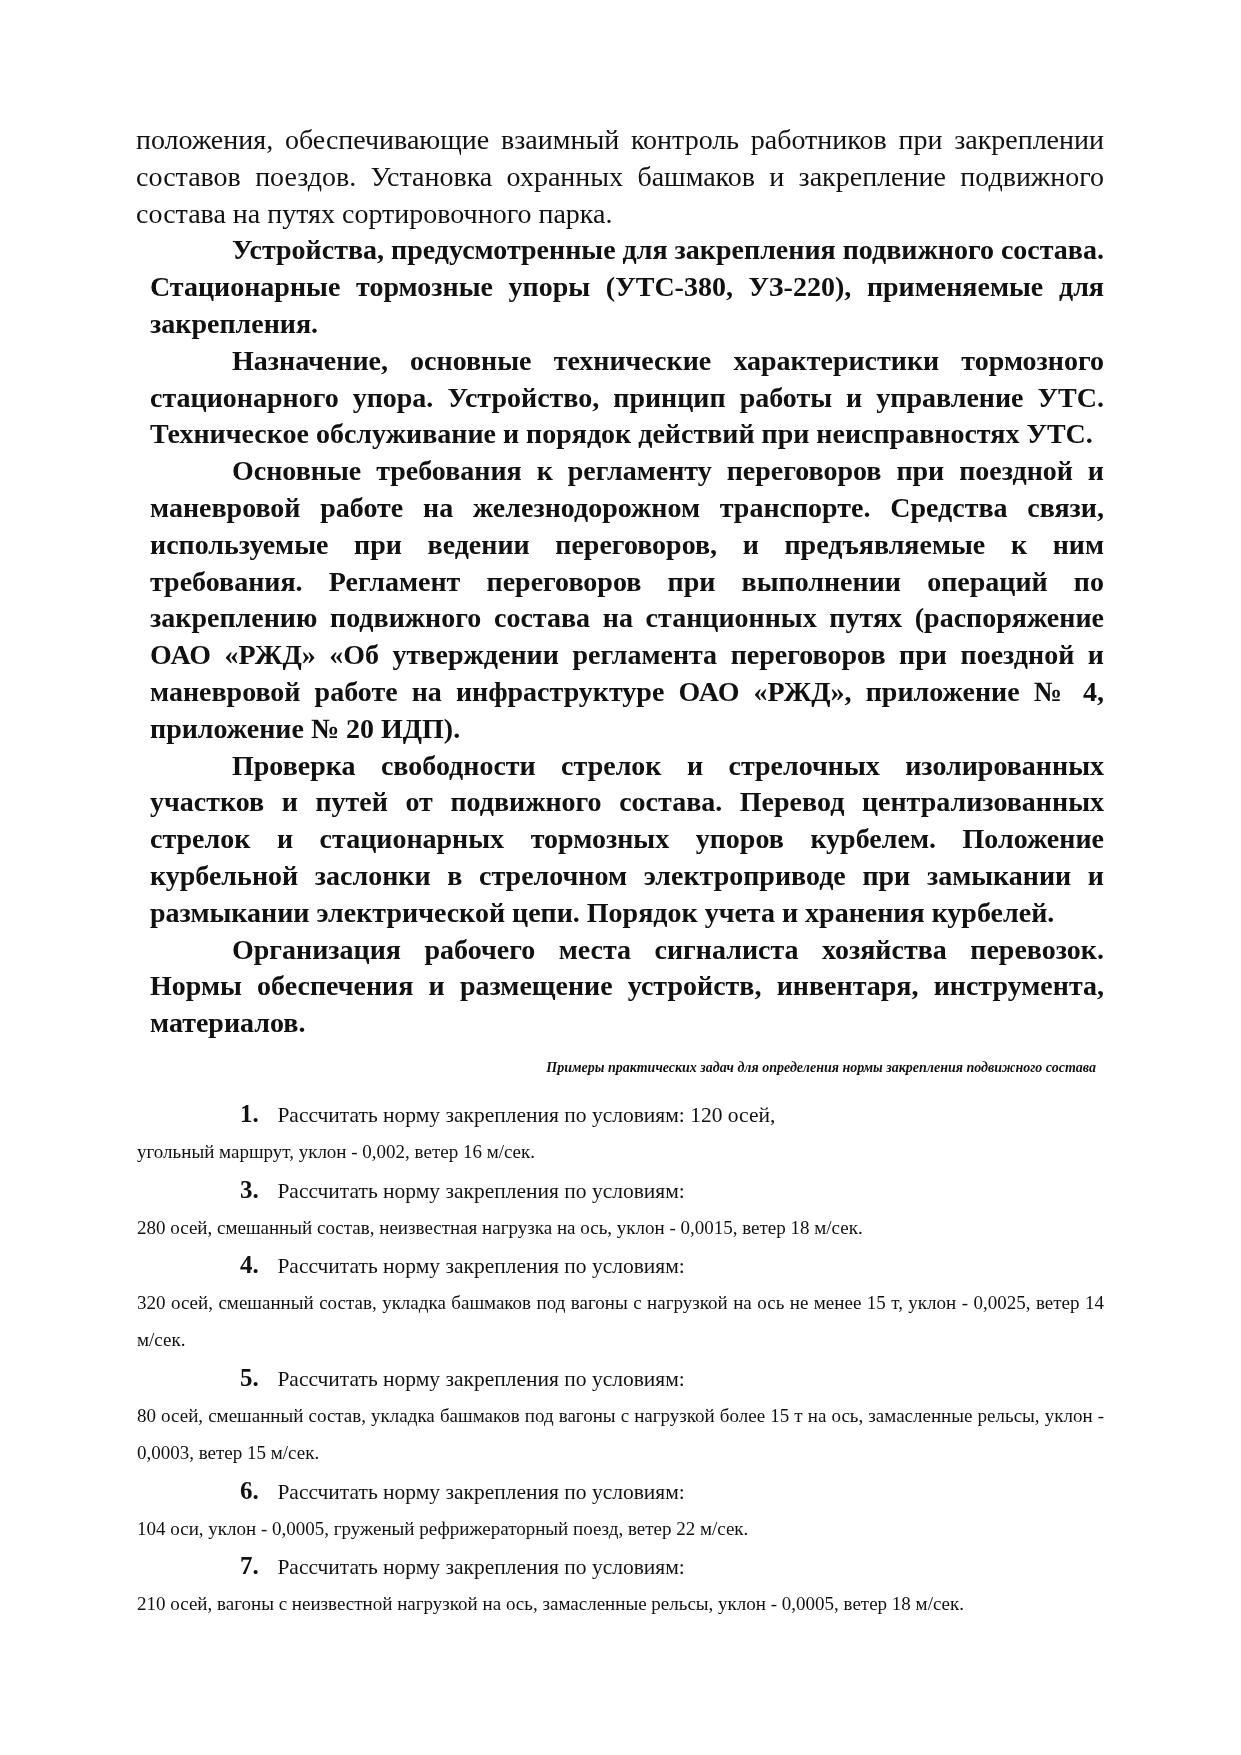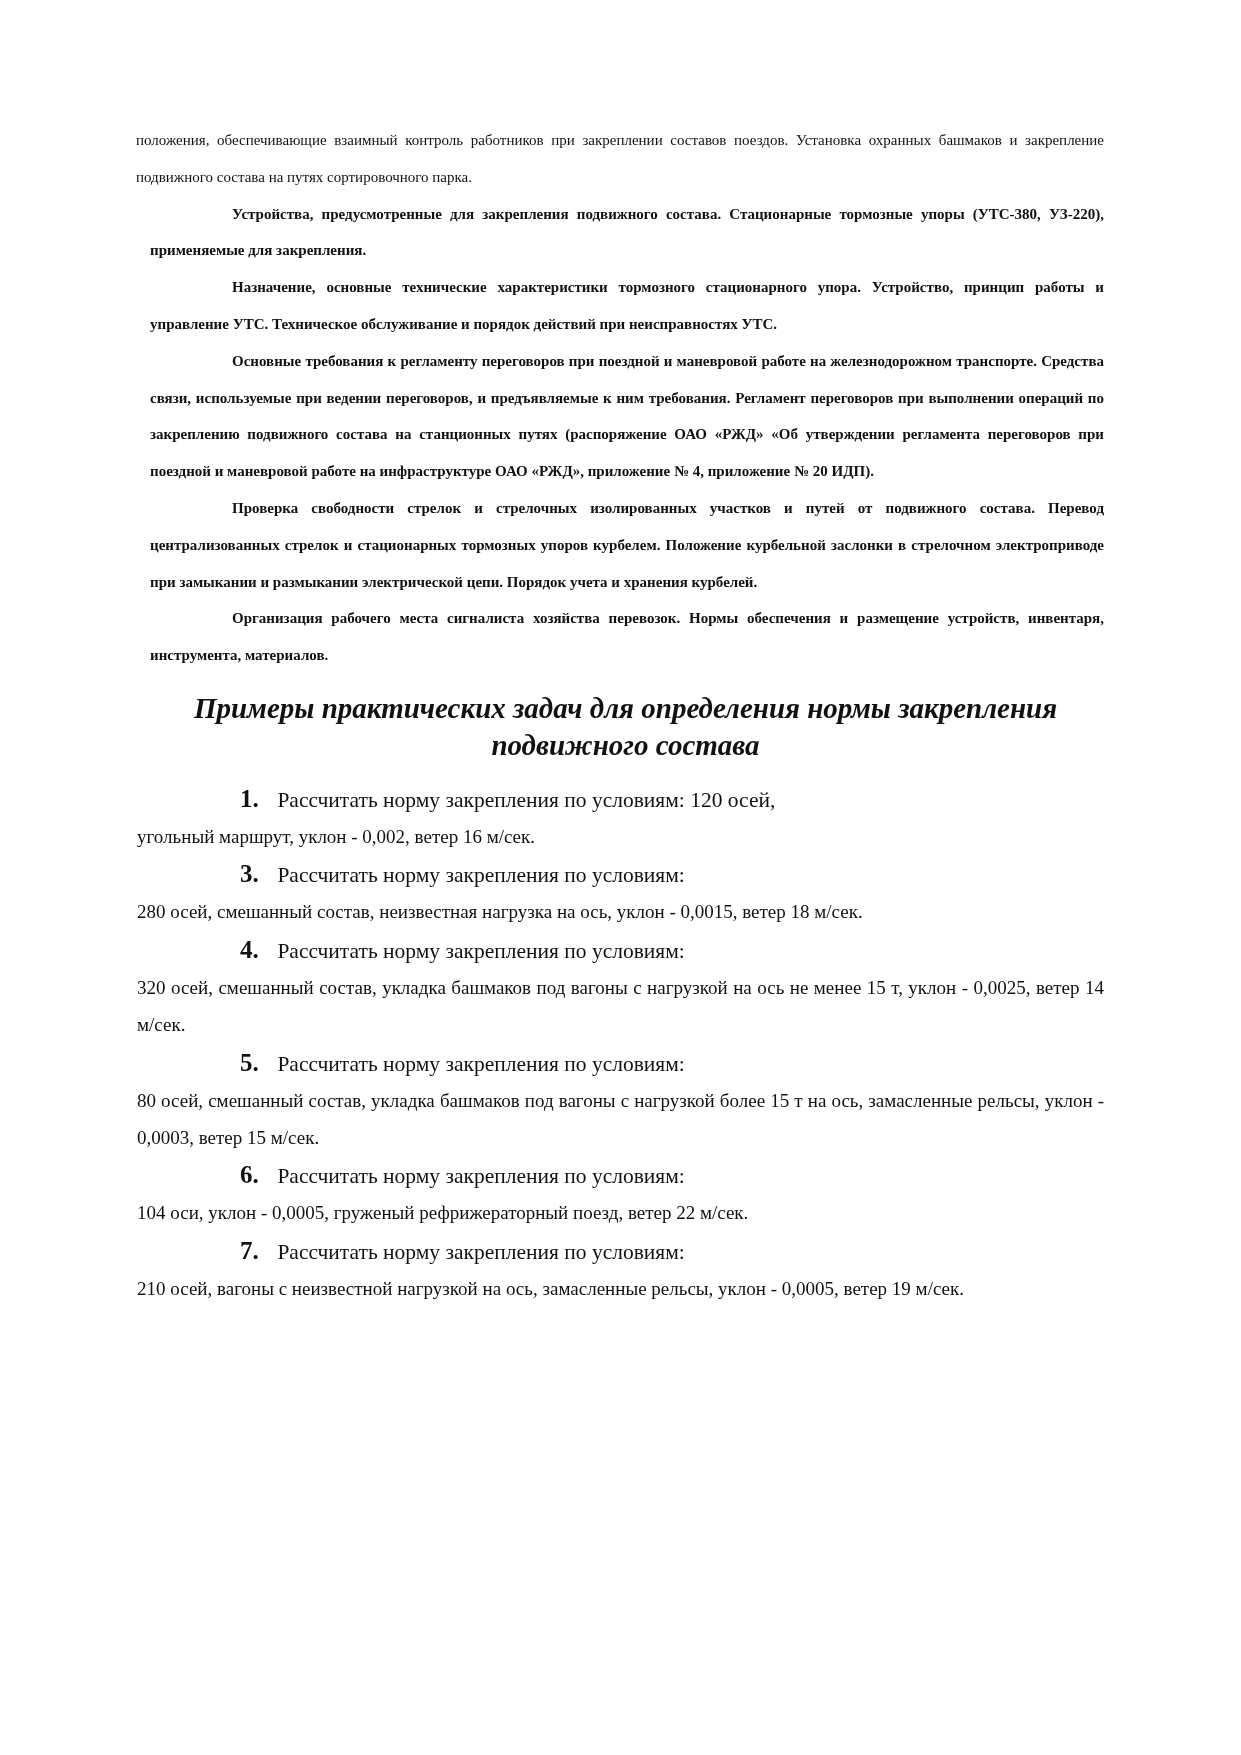--- a/index.html
+++ b/index.html
@@ -15,40 +15,40 @@
       font-family: "Liberation Serif", "DejaVu Serif", serif;
       color: #111111;
     }
     .page {
       position: absolute;
       left: 137px;
       top: 122px;
       width: 967px;
     }
     .para {
-      font-size: 15px;
+      font-size: 28px;
       line-height: 36.8px;
       text-align: justify;
       margin: 0;
     }
     .para.first {
       margin-left: -1px;
     }
     .para.indent {
       text-indent: 82px;
       padding-left: 13px;
       font-weight: bold;
     }
     .heading {
-      font-size: 29px;
+      font-size: 14px;
       line-height: 36.8px;
       font-weight: bold;
       font-style: italic;
-      text-align: center;
-      margin: 16px;
+      text-align: right;
+      margin: 8px;
       padding-left: 10px;
     }
     .task {
       margin: 0;
     }
     .task-head {
       font-size: 21.5px;
       line-height: 37px;
       padding-left: 103px;
       margin: 0;
@@ -124,17 +124,17 @@
         <span>Рассчитать норму закрепления по условиям:</span>
       </p>
       <p class="task-body">104 оси, уклон - 0,0005, груженый рефрижераторный поезд, ветер 22 м/сек.</p>
     </div>
 
     <div class="task">
       <p class="task-head">
         <span class="task-num">7.</span>
         <span>Рассчитать норму закрепления по условиям:</span>
       </p>
-      <p class="task-body justify">210 осей, вагоны с неизвестной нагрузкой на ось, замасленные рельсы, уклон - 0,0005, ветер 19 м/сек.</p>
+      <p class="task-body justify">210 осей, вагоны с неизвестной нагрузкой на ось, замасленные рельсы, уклон - 0,0005, ветер 18 м/сек.</p>
     </div>
   </div>
 
 </div>
 
 </body></html>

